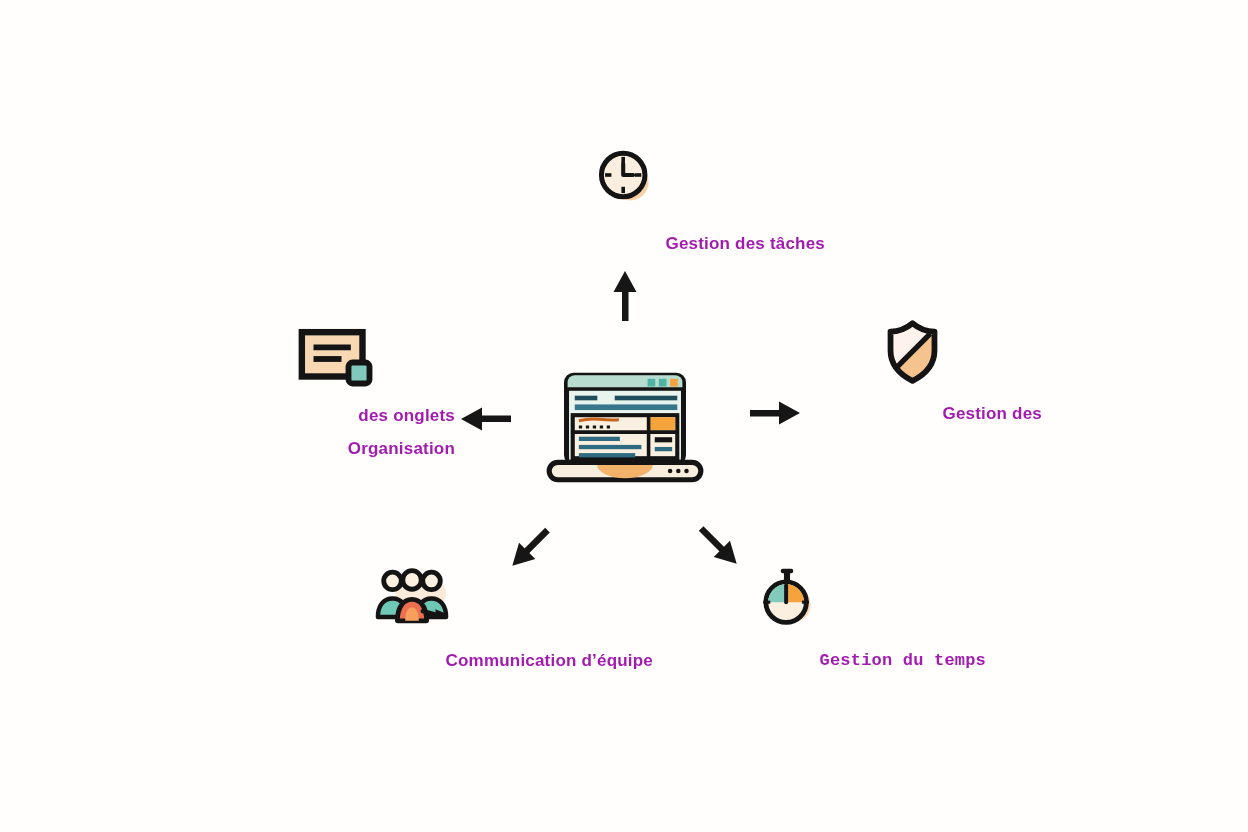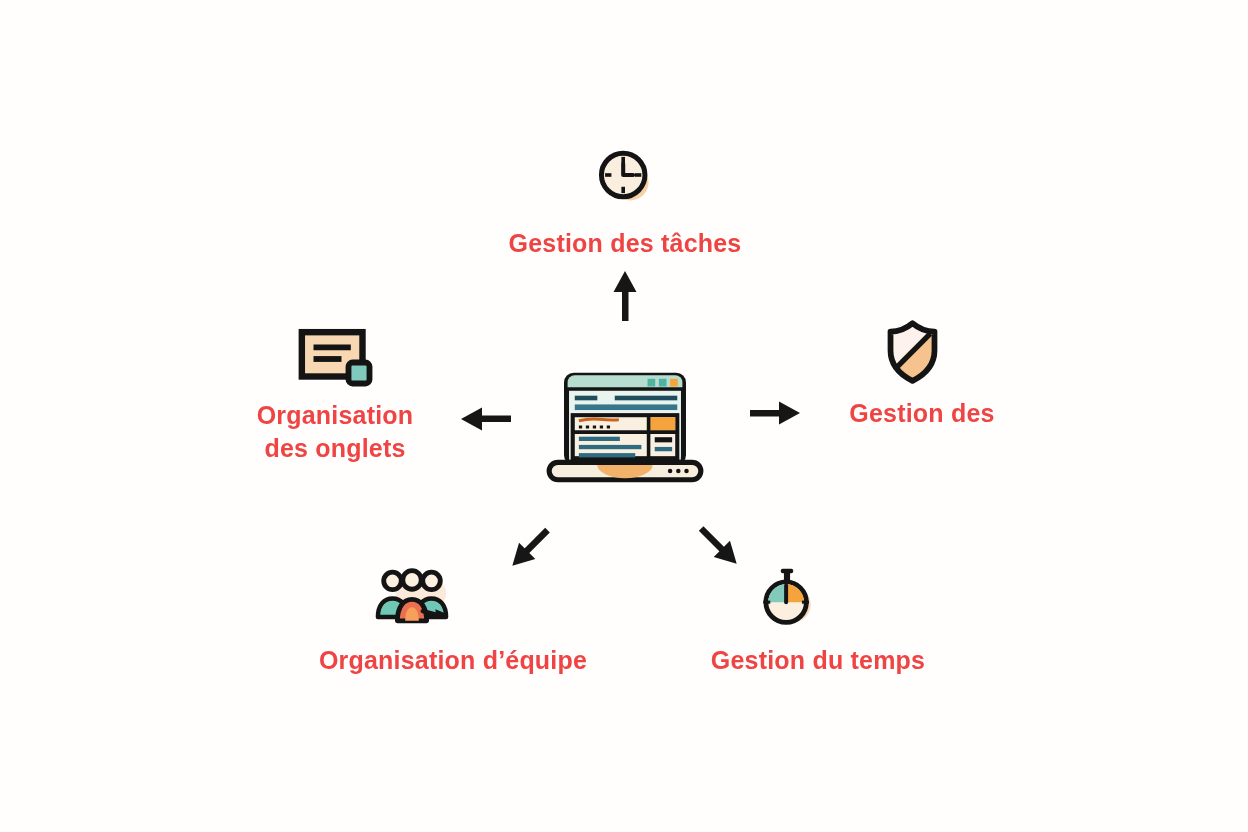--- a/index.html
+++ b/index.html
@@ -7,24 +7,24 @@
     position:relative;
     width:1248px;height:832px;
     background:#fffefd;
     overflow:hidden;
     font-family:"Liberation Sans", sans-serif;
   }
   .abs{position:absolute;}
   .label{
     position:absolute;
     font-weight:700;
-    font-size:25px;
+    font-size:17px;
     line-height:33px;
-    color:#ef4444;
-    text-align:center;
+    color:#a21caf;
+    text-align:right;
     letter-spacing:0.2px;
     white-space:nowrap;
   }
   .label .ln{display:block;}
   .arrow{position:absolute;}
 </style>
 </head>
 <body>
 
 <div class="canvas">
@@ -74,22 +74,22 @@
     <circle cx="140" cy="97.5" r="2.2" fill="#141414"></circle>
   </svg>
 
   <svg class="abs" style="left:296px;top:325px;" width="84" height="68" viewBox="0 0 72 58">
     <rect x="5" y="6" width="52" height="38" fill="#f7d8b2" stroke="#141414" stroke-width="5.5"></rect>
     <line x1="15" y1="19" x2="47" y2="19" stroke="#141414" stroke-width="5"></line>
     <line x1="15" y1="29" x2="39" y2="29" stroke="#141414" stroke-width="5"></line>
     <rect x="45" y="32" width="18" height="18" rx="3.5" fill="#7fcabc" stroke="#141414" stroke-width="5"></rect>
   </svg>
   <div class="label" style="left:215px;top:399px;width:240px;">
+    <span class="ln">des onglets</span>
     <span class="ln">Organisation</span>
-    <span class="ln">des onglets</span>
   </div>
 
   <svg class="arrow" style="left:459px;top:404px;transform:rotate(180deg);" width="54" height="30" viewBox="0 0 54 30">
     <rect x="2" y="12" width="36" height="6.5" fill="#161616"></rect>
     <polygon points="52,15 31,3.5 31,26.5" fill="#161616"></polygon>
   </svg>
 
   <svg class="abs" style="left:879px;top:318px;" width="67" height="67" viewBox="0 0 64 64">
     <defs>
       <clipPath id="shieldClip">
@@ -124,28 +124,28 @@
     <path d="M4 52 C4 40 10 33 19 33 C28 33 34 40 34 52 Z" fill="#6fc7b6" stroke="#141414" stroke-width="4.5" stroke-linejoin="round"></path>
     <path d="M44 52 C44 40 50 33 59 33 C68 33 74 40 74 52 Z" fill="#6fc7b6" stroke="#141414" stroke-width="4.5" stroke-linejoin="round"></path>
     <circle cx="19" cy="15" r="9" fill="#fcf0e0" stroke="#141414" stroke-width="5"></circle>
     <circle cx="59" cy="15" r="9" fill="#fcf0e0" stroke="#141414" stroke-width="5"></circle>
     <circle cx="39" cy="14" r="9.5" fill="#fcf0e0" stroke="#141414" stroke-width="5"></circle>
     <path d="M24 56 C24 42 30 34 39 34 C48 34 54 42 54 56 Z" fill="#ec6f50" stroke="#141414" stroke-width="5" stroke-linejoin="round"></path>
     <path d="M32 56 C32 47 35 42 39 42 C43 42 46 47 46 56 Z" fill="#f7a05c"></path>
     <line x1="50" y1="46" x2="66" y2="50" stroke="#141414" stroke-width="4.5" stroke-linecap="round"></line>
     <polygon points="63,44 75,49 64,54" fill="#141414"></polygon>
   </svg>
-  <div class="label" style="left:253px;top:644px;width:400px;">Organisation d’équipe</div>
+  <div class="label" style="left:253px;top:644px;width:400px;">Communication d’équipe</div>
 
   <svg class="abs" style="left:758px;top:566px;" width="58" height="60" viewBox="0 0 66 68">
     <circle cx="40" cy="44" r="20" fill="#f6cb97" opacity="0.7"></circle>
     <rect x="26" y="3" width="14" height="5" rx="2" fill="#141414"></rect>
     <rect x="29.5" y="6" width="7" height="11" fill="#141414"></rect>
     <circle cx="32" cy="41" r="23" fill="#fbf0e0" stroke="#141414" stroke-width="5.5"></circle>
     <path d="M32 41 L32 20.5 A20.5 20.5 0 0 0 11.5 41 Z" fill="#82cbbb"></path>
     <path d="M32 41 L32 20.5 A20.5 20.5 0 0 1 52.5 41 Z" fill="#f5a33c"></path>
     <line x1="32" y1="41" x2="32" y2="22" stroke="#141414" stroke-width="4.5" stroke-linecap="round"></line>
     <line x1="6" y1="41" x2="14" y2="41" stroke="#141414" stroke-width="3.5"></line>
     <line x1="50" y1="41" x2="58" y2="41" stroke="#141414" stroke-width="3.5"></line>
   </svg>
-  <div class="label" style="left:618px;top:644px;width:400px;">Gestion du temps</div>
+  <div class="label" style="left:586px;top:644px;width:400px;font-family:Liberation Mono, monospace;">Gestion du temps</div>
 
 </div>
 
 </body></html>

